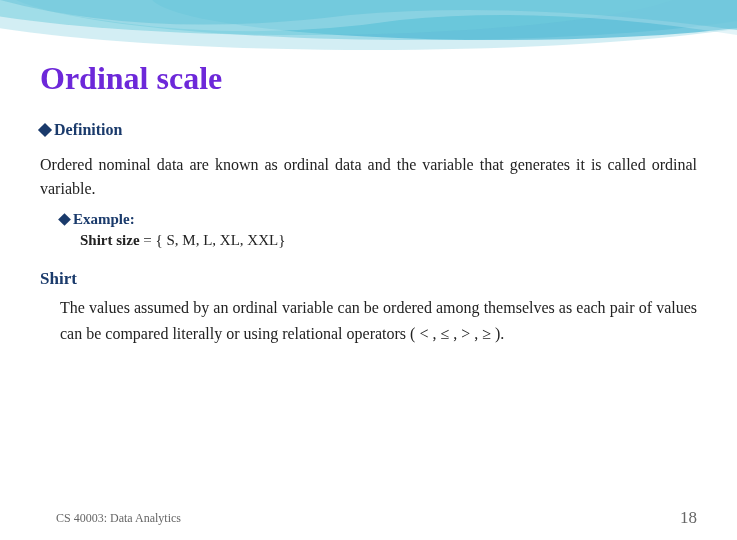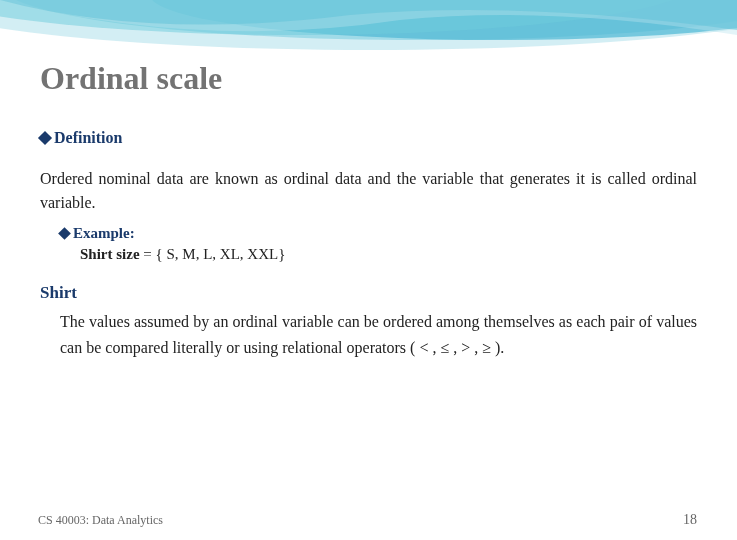--- a/index.html
+++ b/index.html
@@ -34,30 +34,30 @@
       top: 0;
       left: 0;
       right: 0;
       bottom: 0;
       padding: 60px 40px 30px 40px;
     }
 
     .slide-title {
       font-size: 32px;
       font-weight: bold;
-      color: #737373;
-      margin-bottom: 32px;
+      color: #6d28d9;
+      margin-bottom: 24px;
       font-family: 'Times New Roman', Times, serif;
     }
 
     .section-label {
       color: #1a3a6b;
       font-size: 16px;
       font-weight: bold;
-      margin-bottom: 20px;
+      margin-bottom: 14px;
       font-family: 'Times New Roman', Times, serif;
     }
 
     .definition-text {
       font-size: 16px;
       color: #222222;
       line-height: 1.5;
       margin-bottom: 10px;
       text-align: justify;
       font-family: 'Times New Roman', Times, serif;
@@ -97,36 +97,36 @@
       color: #222222;
       line-height: 1.6;
       text-align: justify;
       padding-left: 20px;
       font-family: 'Times New Roman', Times, serif;
     }
 
     .footer {
       position: absolute;
       bottom: 12px;
-      left: 38px;
+      left: 56px;
       right: 40px;
       display: flex;
       justify-content: space-between;
       align-items: center;
       border-top: none;
     }
 
     .footer-course {
       font-size: 12px;
       color: #666666;
       font-family: 'Times New Roman', Times, serif;
     }
 
     .footer-page {
-      font-size: 14px;
+      font-size: 17px;
       color: #666666;
       font-family: 'Times New Roman', Times, serif;
     }
   </style>
 </head>
 <body>
 
 <div class="top-decoration">
   <svg viewBox="0 0 737 60" xmlns="http://www.w3.org/2000/svg" preserveAspectRatio="none">
 

